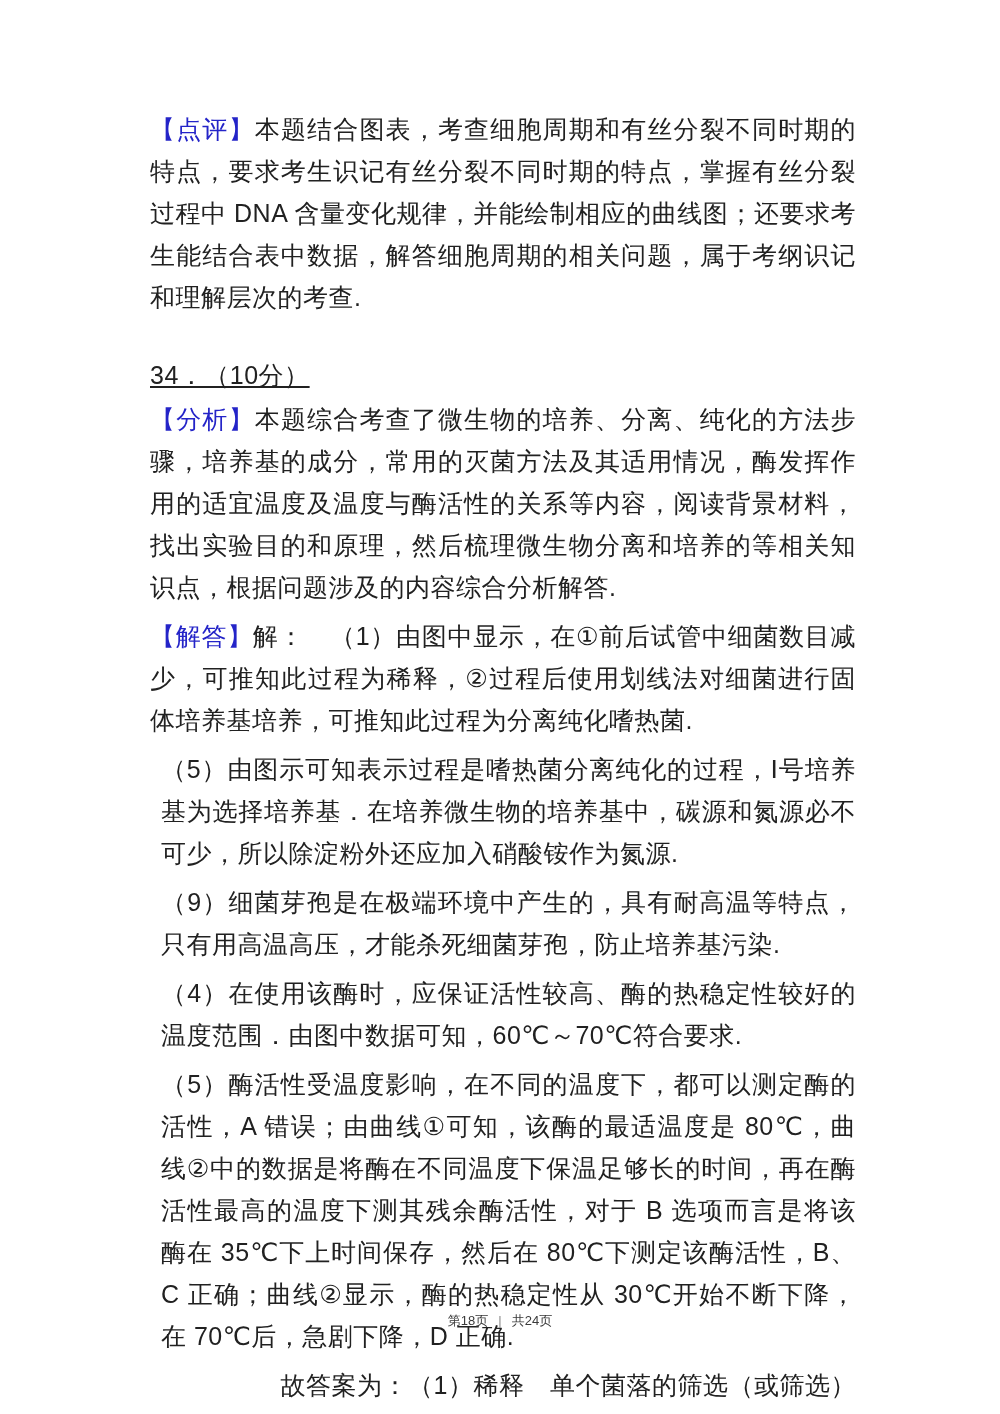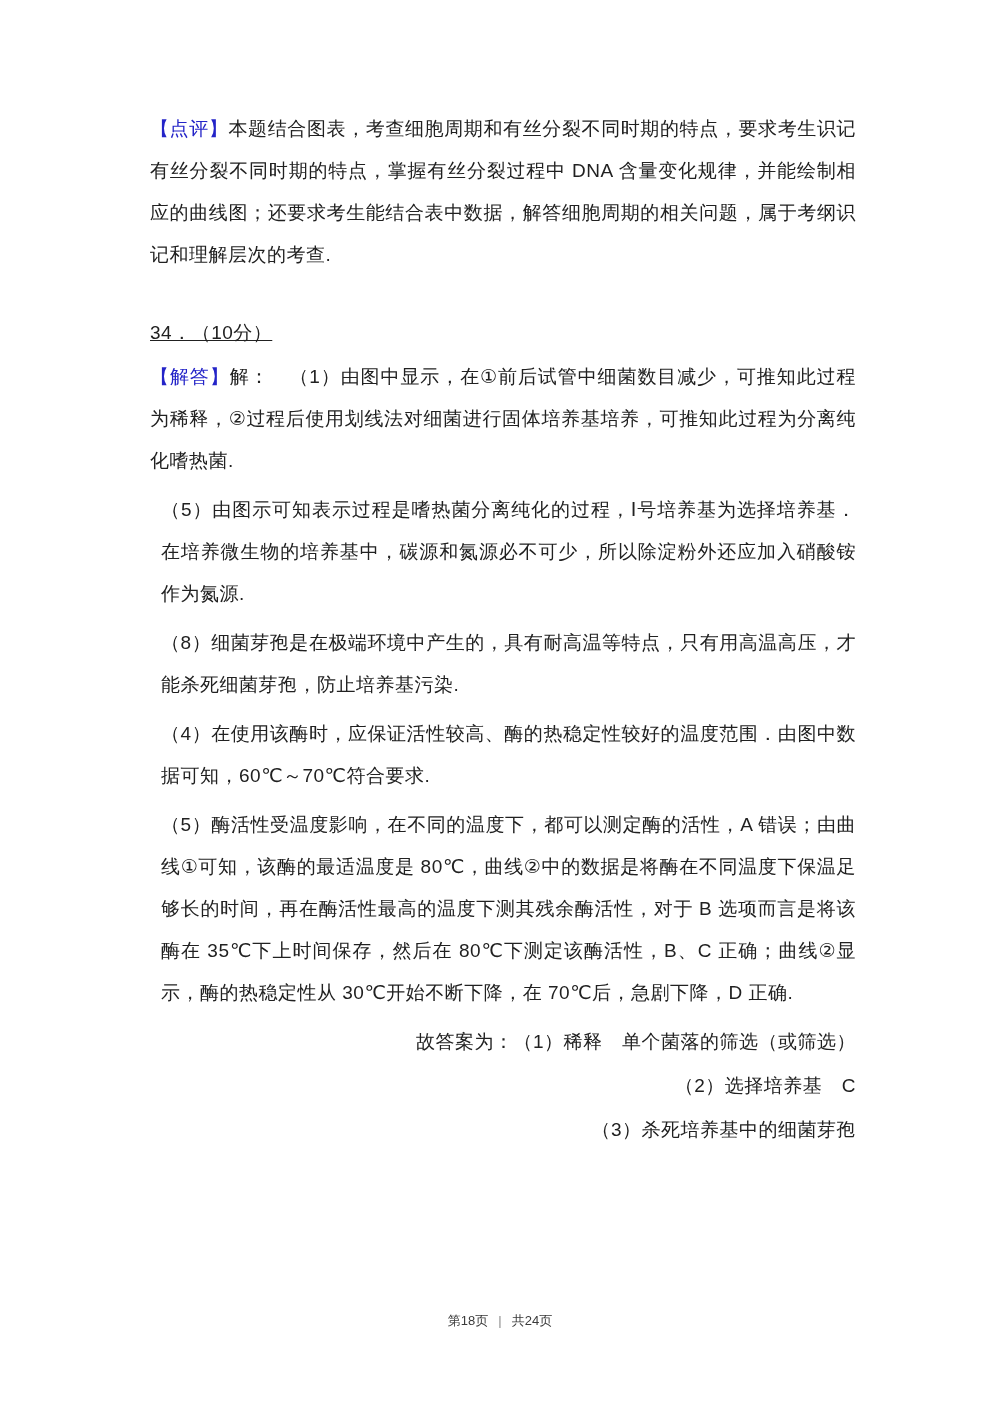--- a/index.html
+++ b/index.html
@@ -16,21 +16,21 @@
     position:relative;
     overflow:hidden;
   }
   .page{
     position:absolute;
     left:150px;top:108px;
     width:706px;
   }
   p.para{
     margin:0 0 7px 0;
-    font-size:19px;
+    font-size:25px;
     line-height:42px;
     text-align:justify;
     text-justify:inter-ideograph;
     letter-spacing:0.5px;
   }
   p.para.last-of-block{margin-bottom:18px;}
   .question-head{
     margin-top:36px !important;
     margin-bottom:2px !important;
     text-align:left;
@@ -57,25 +57,26 @@
 </head>
 <body>
 
 <div class="page">
 
   <p class="para last-of-block"><span class="tag">【点评】</span><span>本题结合图表，考查细胞周期和有丝分裂不同时期的特点，要求考生识记有丝分裂不同时期的特点，掌握有丝分裂过程中 DNA 含量变化规律，并能绘制相应的曲线图；还要求考生能结合表中数据，解答细胞周期的相关问题，属于考纲识记和理解层次的考查.</span></p>
 
   <p class="para question-head">34．（10分）</p>
 
 
+  <p class="para"><span class="tag">【分析】</span><span>本题综合考查了微生物的培养、分离、纯化的方法步骤，培养基的成分，常用的灭菌方法及其适用情况，酶发挥作用的适宜温度及温度与酶活性的关系等内容，阅读背景材料，找出实验目的和原理，然后梳理微生物分离和培养的等相关知识点，根据问题涉及的内容综合分析解答.</span></p>
 
   <p class="para"><span class="tag">【解答】</span><span>解：　（1）由图中显示，在①前后试管中细菌数目减少，可推知此过程为稀释，②过程后使用划线法对细菌进行固体培养基培养，可推知此过程为分离纯化嗜热菌.</span></p>
 
   <p class="para indent">（5）由图示可知表示过程是嗜热菌分离纯化的过程，Ⅰ号培养基为选择培养基．在培养微生物的培养基中，碳源和氮源必不可少，所以除淀粉外还应加入硝酸铵作为氮源.</p>
-  <p class="para indent">（8）细菌芽孢是在极端环境中产生的，具有耐高温等特点，只有用高温高压，才能杀死细菌芽孢，防止培养基污染.</p>
+  <p class="para indent">（9）细菌芽孢是在极端环境中产生的，具有耐高温等特点，只有用高温高压，才能杀死细菌芽孢，防止培养基污染.</p>
   <p class="para indent">（4）在使用该酶时，应保证活性较高、酶的热稳定性较好的温度范围．由图中数据可知，60℃～70℃符合要求.</p>
   <p class="para indent">（5）酶活性受温度影响，在不同的温度下，都可以测定酶的活性，A 错误；由曲线①可知，该酶的最适温度是 80℃，曲线②中的数据是将酶在不同温度下保温足够长的时间，再在酶活性最高的温度下测其残余酶活性，对于 B 选项而言是将该酶在 35℃下上时间保存，然后在 80℃下测定该酶活性，B、C 正确；曲线②显示，酶的热稳定性从 30℃开始不断下降，在 70℃后，急剧下降，D 正确.</p>
 
   <div class="answers">
     <p class="para">故答案为：（1）稀释　单个菌落的筛选（或筛选）</p>
     <p class="para indent">（2）选择培养基　C</p>
     <p class="para indent">（3）杀死培养基中的细菌芽孢</p>
 
   </div>
 

